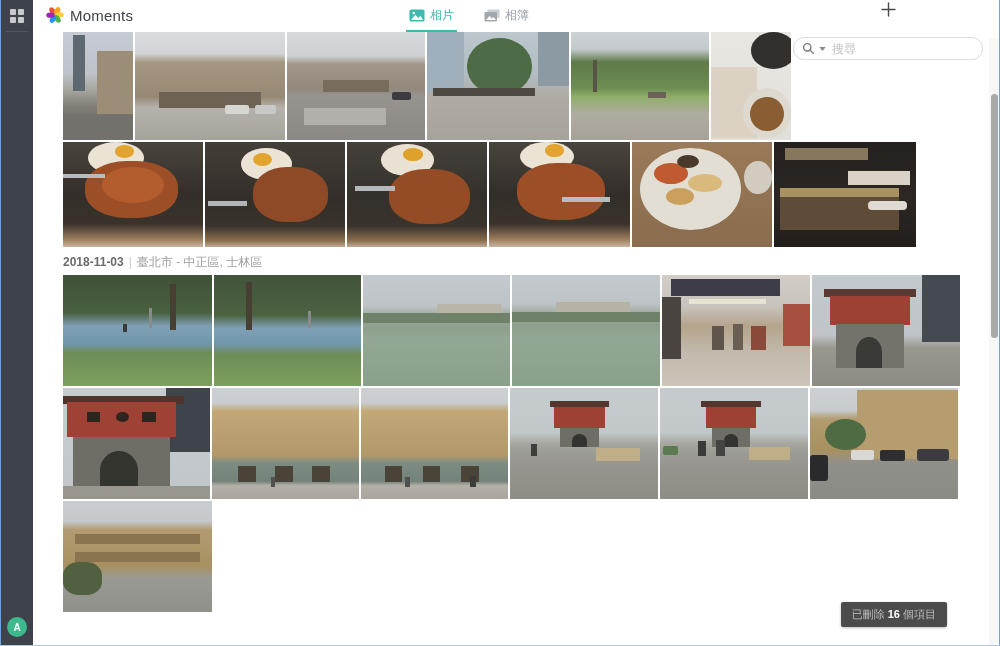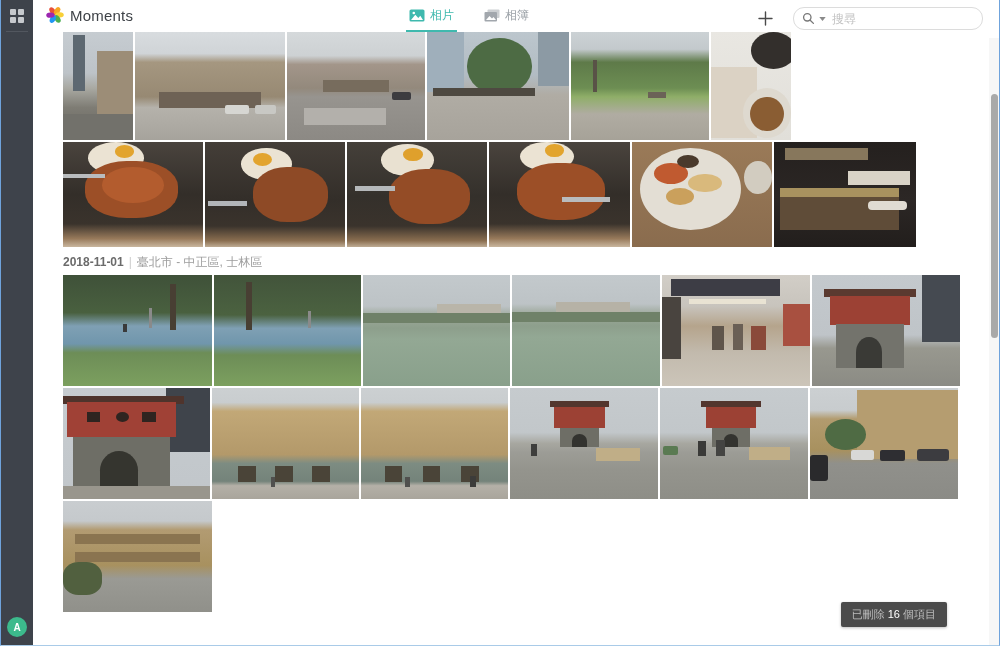--- a/index.html
+++ b/index.html
@@ -14,42 +14,42 @@
     color:#fff;font-size:10px;font-weight:bold;display:flex;align-items:center;justify-content:center;cursor:pointer;}
   
   .main{position:absolute;left:32px;top:0;right:0;bottom:0;overflow:hidden;background:#fff;}
   .header{position:relative;height:32px;}
   .logo{position:absolute;left:13px;top:6px;display:flex;align-items:center;gap:6px;}
   .logo-text{font-size:15px;color:#3e4247;letter-spacing:.2px;}
   .tabs{position:absolute;left:373px;top:0;height:32px;display:flex;gap:24px;}
   .tab{display:flex;align-items:center;gap:5px;padding:0 3px;font-size:12px;color:#9aa0a6;
     border-bottom:2px solid transparent;cursor:pointer;box-sizing:border-box;}
   .tab.active{color:#3fb9ae;border-bottom-color:#3fb9ae;}
-  .header-right{position:absolute;right:16px;top:7px;display:flex;align-items:center;gap:18px;}
+  .header-right{position:absolute;right:16px;top:0;display:flex;align-items:center;gap:18px;flex-direction:column;}
   .add-btn{background:none;border:none;padding:2px;cursor:pointer;display:flex;}
   .search{display:flex;align-items:center;width:172px;height:21px;border:1px solid #dcdcdc;border-radius:11px;
     padding:0 8px;gap:4px;background:#fff;box-sizing:content-box;}
   .search input{border:none;outline:none;flex:1;font-size:12px;min-width:0;color:#555;background:transparent;}
   .search input::placeholder{color:#c2c2c2;}
   .toolbar{display:flex;justify-content:flex-end;padding-right:34px;height:19px;margin-top:1px;}
   .select{display:flex;align-items:center;justify-content:space-between;width:100px;height:18px;
     border:1px solid #d8d8d8;border-radius:2px;padding:0 7px;font-size:11px;color:#555;background:#fff;cursor:pointer;}
   
   .timeline{padding-left:30px;}
   .group-header{font-size:12px;margin:7px 0 4px;}
   .g-date{color:#6b6b6b;font-weight:700;}
   .g-sep{color:#cccccc;margin:0 5px;font-weight:400;}
   .g-loc{color:#9d9d9d;}
   .prow{display:flex;gap:2px;margin-bottom:2px;}
   .photo{position:relative;overflow:hidden;flex:0 0 auto;cursor:pointer;background:#ddd;}
   .photo .shp{position:absolute;}
   
   .toast{position:absolute;right:52px;bottom:18px;background:#4b4b4b;border-radius:2px;padding:5px 11px;
     font-size:11px;color:#bdbdbd;box-shadow:0 1px 3px rgba(0,0,0,.25);}
-  .toast b{color:#ffffff;margin:0 3px;font-weight:400;}
+  .toast b{color:#ffffff;margin:0 3px;font-weight:700;}
   
   .sb-track{position:absolute;right:0;top:38px;bottom:0;width:10px;background:#f7f7f7;}
   .sb-thumb{position:absolute;right:1px;top:56px;width:7px;height:244px;background:#a9a9a9;border-radius:4px;cursor:pointer;}
 </style>
 </head>
 <body>
 
 <div class="window">
 
   <aside class="sidebar">
@@ -201,21 +201,21 @@
             <div class="shp" style="left: 80%; top: 18%; width: 20%; height: 32%; background: rgb(210, 204, 192); border-radius: 50%;"></div>
           </div>
           <div class="photo" style="width: 142px; height: 105px; background: linear-gradient(rgb(36, 32, 30) 0%, rgb(44, 39, 37) 55%, rgb(34, 30, 28) 100%);">
             <div class="shp" style="left: 8%; top: 6%; width: 58%; height: 11%; background: rgb(135, 119, 92); border-radius: 0px;"></div>
             <div class="shp" style="left: 52%; top: 28%; width: 44%; height: 13%; background: rgb(217, 211, 199); border-radius: 0px;"></div>
             <div class="shp" style="left: 4%; top: 44%; width: 84%; height: 8%; background: rgb(168, 146, 95); border-radius: 0px;"></div>
             <div class="shp" style="left: 4%; top: 52%; width: 84%; height: 32%; background: rgb(95, 76, 56); border-radius: 0px;"></div>
             <div class="shp" style="left: 66%; top: 56%; width: 28%; height: 9%; background: rgb(224, 219, 210); border-radius: 4px;"></div>
           </div>
         </div>
-        <div class="group-header"><span class="g-date">2018-11-01</span><span class="g-sep">|</span><span class="g-loc">臺北市 - 中正區, 士林區</span></div>
+        <div class="group-header"><span class="g-date">2018-11-03</span><span class="g-sep">|</span><span class="g-loc">臺北市 - 中正區, 士林區</span></div>
         <div class="prow">
           <div class="photo" style="width: 149px; height: 111px; background: linear-gradient(rgb(63, 81, 57) 0%, rgb(73, 96, 63) 34%, rgb(127, 160, 180) 46%, rgb(112, 150, 172) 62%, rgb(109, 141, 87) 70%, rgb(124, 160, 95) 100%);">
             <div class="shp" style="left: 72%; top: 8%; width: 4%; height: 42%; background: rgb(72, 63, 51); border-radius: 0px;"></div>
             <div class="shp" style="left: 58%; top: 30%; width: 2%; height: 18%; background: rgb(138, 138, 138); border-radius: 0px;"></div>
             <div class="shp" style="left: 40%; top: 44%; width: 3%; height: 7%; background: rgb(58, 58, 58); border-radius: 0px;"></div>
           </div>
           <div class="photo" style="width: 147px; height: 111px; background: linear-gradient(rgb(66, 84, 59) 0%, rgb(75, 98, 64) 36%, rgb(127, 160, 180) 48%, rgb(112, 150, 172) 62%, rgb(109, 141, 87) 72%, rgb(124, 160, 95) 100%);">
             <div class="shp" style="left: 22%; top: 6%; width: 4%; height: 44%; background: rgb(72, 63, 51); border-radius: 0px;"></div>
             <div class="shp" style="left: 64%; top: 32%; width: 2%; height: 16%; background: rgb(138, 138, 138); border-radius: 0px;"></div>
           </div>

